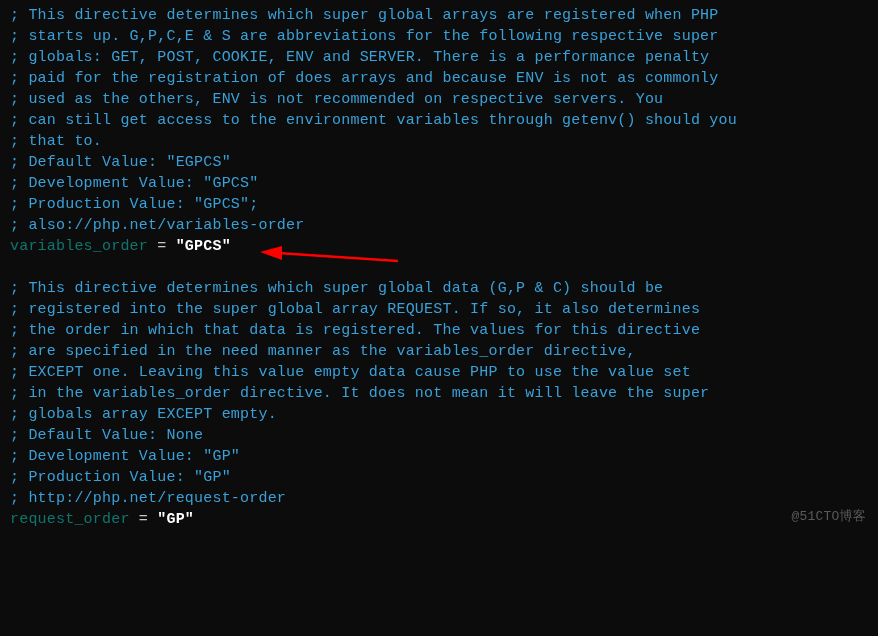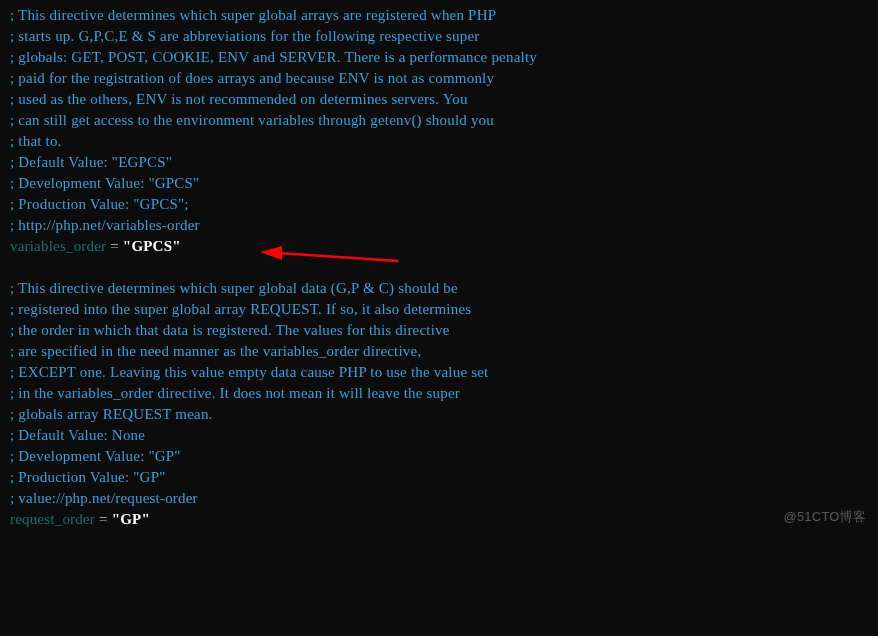--- a/index.html
+++ b/index.html
@@ -9,68 +9,68 @@
     font-family: "Consolas", "Menlo", "Courier New", monospace;
     font-size: 15px;
     line-height: 21px;
     color: #3aa0d8;
     width: 878px;
     box-sizing: border-box;
     position: relative;
     overflow: hidden;
     letter-spacing: 0.2px;
   }
-  .line { white-space: pre; font-family: Liberation Serif, serif; }
+  .line { white-space: pre; }
   .comment { color: #3aa0d8; }
   .key { color: #0f766e; }
   .eq { color: #c8c8c8; }
   .val { color: #ffffff; font-weight: bold; }
   .blank { height: 21px; }
   .arrow {
     position: absolute;
     pointer-events: none;
   }
   .watermark {
     position: absolute;
     right: 12px;
     bottom: 8px;
     color: #5a5a5a;
-    font-family: Liberation Sans, sans-serif;
+    font-family: Liberation Mono, monospace;
     font-size: 13px;
   }
 </style>
 </head>
 <body>
 
 <div class="line comment">; This directive determines which super global arrays are registered when PHP</div>
 <div class="line comment">; starts up. G,P,C,E &amp; S are abbreviations for the following respective super</div>
 <div class="line comment">; globals: GET, POST, COOKIE, ENV and SERVER. There is a performance penalty</div>
 <div class="line comment">; paid for the registration of does arrays and because ENV is not as commonly</div>
-<div class="line comment">; used as the others, ENV is not recommended on determines servers. You</div>
+<div class="line comment">; used as the others, ENV is not recommended on respective servers. You</div>
 <div class="line comment">; can still get access to the environment variables through getenv() should you</div>
 <div class="line comment">; that to.</div>
 <div class="line comment">; Default Value: "EGPCS"</div>
 <div class="line comment">; Development Value: "GPCS"</div>
 <div class="line comment">; Production Value: "GPCS";</div>
-<div class="line comment">; http://php.net/variables-order</div>
+<div class="line comment">; also://php.net/variables-order</div>
 <div class="line"><span class="key">variables_order</span><span class="eq"> = </span><span class="val">"GPCS"</span></div>
 
 <div class="blank"></div>
 
 <div class="line comment">; This directive determines which super global data (G,P &amp; C) should be</div>
 <div class="line comment">; registered into the super global array REQUEST. If so, it also determines</div>
 <div class="line comment">; the order in which that data is registered. The values for this directive</div>
 <div class="line comment">; are specified in the need manner as the variables_order directive,</div>
 <div class="line comment">; EXCEPT one. Leaving this value empty data cause PHP to use the value set</div>
 <div class="line comment">; in the variables_order directive. It does not mean it will leave the super</div>
-<div class="line comment">; globals array REQUEST mean.</div>
+<div class="line comment">; globals array EXCEPT empty.</div>
 <div class="line comment">; Default Value: None</div>
 <div class="line comment">; Development Value: "GP"</div>
 <div class="line comment">; Production Value: "GP"</div>
-<div class="line comment">; value://php.net/request-order</div>
+<div class="line comment">; http://php.net/request-order</div>
 <div class="line"><span class="key">request_order</span><span class="eq"> = </span><span class="val">"GP"</span></div>
 
 <svg class="arrow" style="left:260px; top:244px;" width="140" height="22" viewBox="0 0 140 22">
   <line x1="138" y1="17" x2="18" y2="9" stroke="#ff0000" stroke-width="2.5"></line>
   <polygon points="0,8 22,2 22,16" fill="#ff0000"></polygon>
 </svg>
 <svg class="arrow" style="left:225px; top:604px;" width="185" height="22" viewBox="0 0 185 22">
   <line x1="183" y1="6" x2="18" y2="12" stroke="#ff0000" stroke-width="2.5"></line>
   <polygon points="0,12 22,4 22,20" fill="#ff0000"></polygon>
 </svg>

